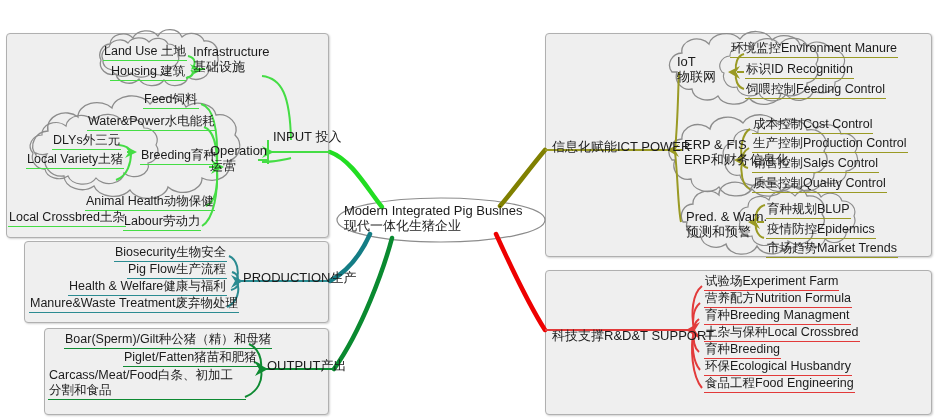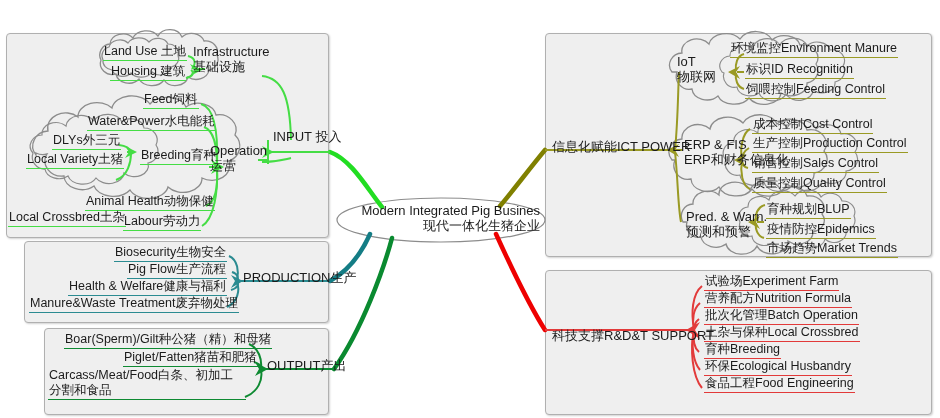--- a/index.html
+++ b/index.html
@@ -282,21 +282,21 @@
     <path fill="#e23a3a" stroke="none" d="M700,322 L686,330 L700,339 L695,330 Z"></path>
     <path fill="none" stroke="#e23a3a" stroke-width="2" d="M702,286 C 692,294 691,314 694,328"></path>
     <path fill="none" stroke="#e23a3a" stroke-width="2" d="M700,303 C 693,309 692,320 694,329"></path>
     <path fill="none" stroke="#e23a3a" stroke-width="2" d="M699,319 C 695,322 694,326 694,330"></path>
     <path fill="none" stroke="#e23a3a" stroke-width="2" d="M698,335 C 695,334 694,332 694,331"></path>
     <path fill="none" stroke="#e23a3a" stroke-width="2" d="M699,352 C 694,348 693,339 694,331"></path>
     <path fill="none" stroke="#e23a3a" stroke-width="2" d="M700,370 C 693,362 691,344 694,331"></path>
     <path fill="none" stroke="#e23a3a" stroke-width="2" d="M702,388 C 692,376 690,348 694,331"></path>
   </svg>
 
-  <div class="node" style="left:343px;top:203px;width:196px;text-align:right;">
+  <div class="node" style="left:343px;top:203px;width:196px;text-align:left;">
     <span class="t big">Modern Integrated Pig Busines</span>
     <span class="t big">现代一体化生猪企业</span>
   </div>
 
   <div class="node big" style="left:272px;top:129px;">
     <span class="t">INPUT 投入</span>
   </div>
 
   <div class="node big" style="left:192px;top:44px;">
     <span class="t">Infrastructure</span>
@@ -420,21 +420,21 @@
   <div class="node big" style="left:551px;top:328px;">
     <span class="t">科技支撑R&amp;D&amp;T SUPPORT</span>
   </div>
   <div class="node mid u u-red" style="left:704px;top:274px;">
     <span class="t">试验场Experiment Farm</span>
   </div>
   <div class="node mid u u-red" style="left:704px;top:291px;">
     <span class="t">营养配方Nutrition Formula</span>
   </div>
   <div class="node mid u u-red" style="left:704px;top:308px;">
-    <span class="t">批次化管理Batch Operation</span>
+    <span class="t">育种Breeding Managment</span>
   </div>
   <div class="node mid u u-red" style="left:704px;top:325px;">
     <span class="t">土杂与保种Local Crossbred</span>
   </div>
   <div class="node mid u u-red" style="left:704px;top:342px;">
     <span class="t">育种Breeding</span>
   </div>
   <div class="node mid u u-red" style="left:704px;top:359px;">
     <span class="t">环保Ecological Husbandry</span>
   </div>

